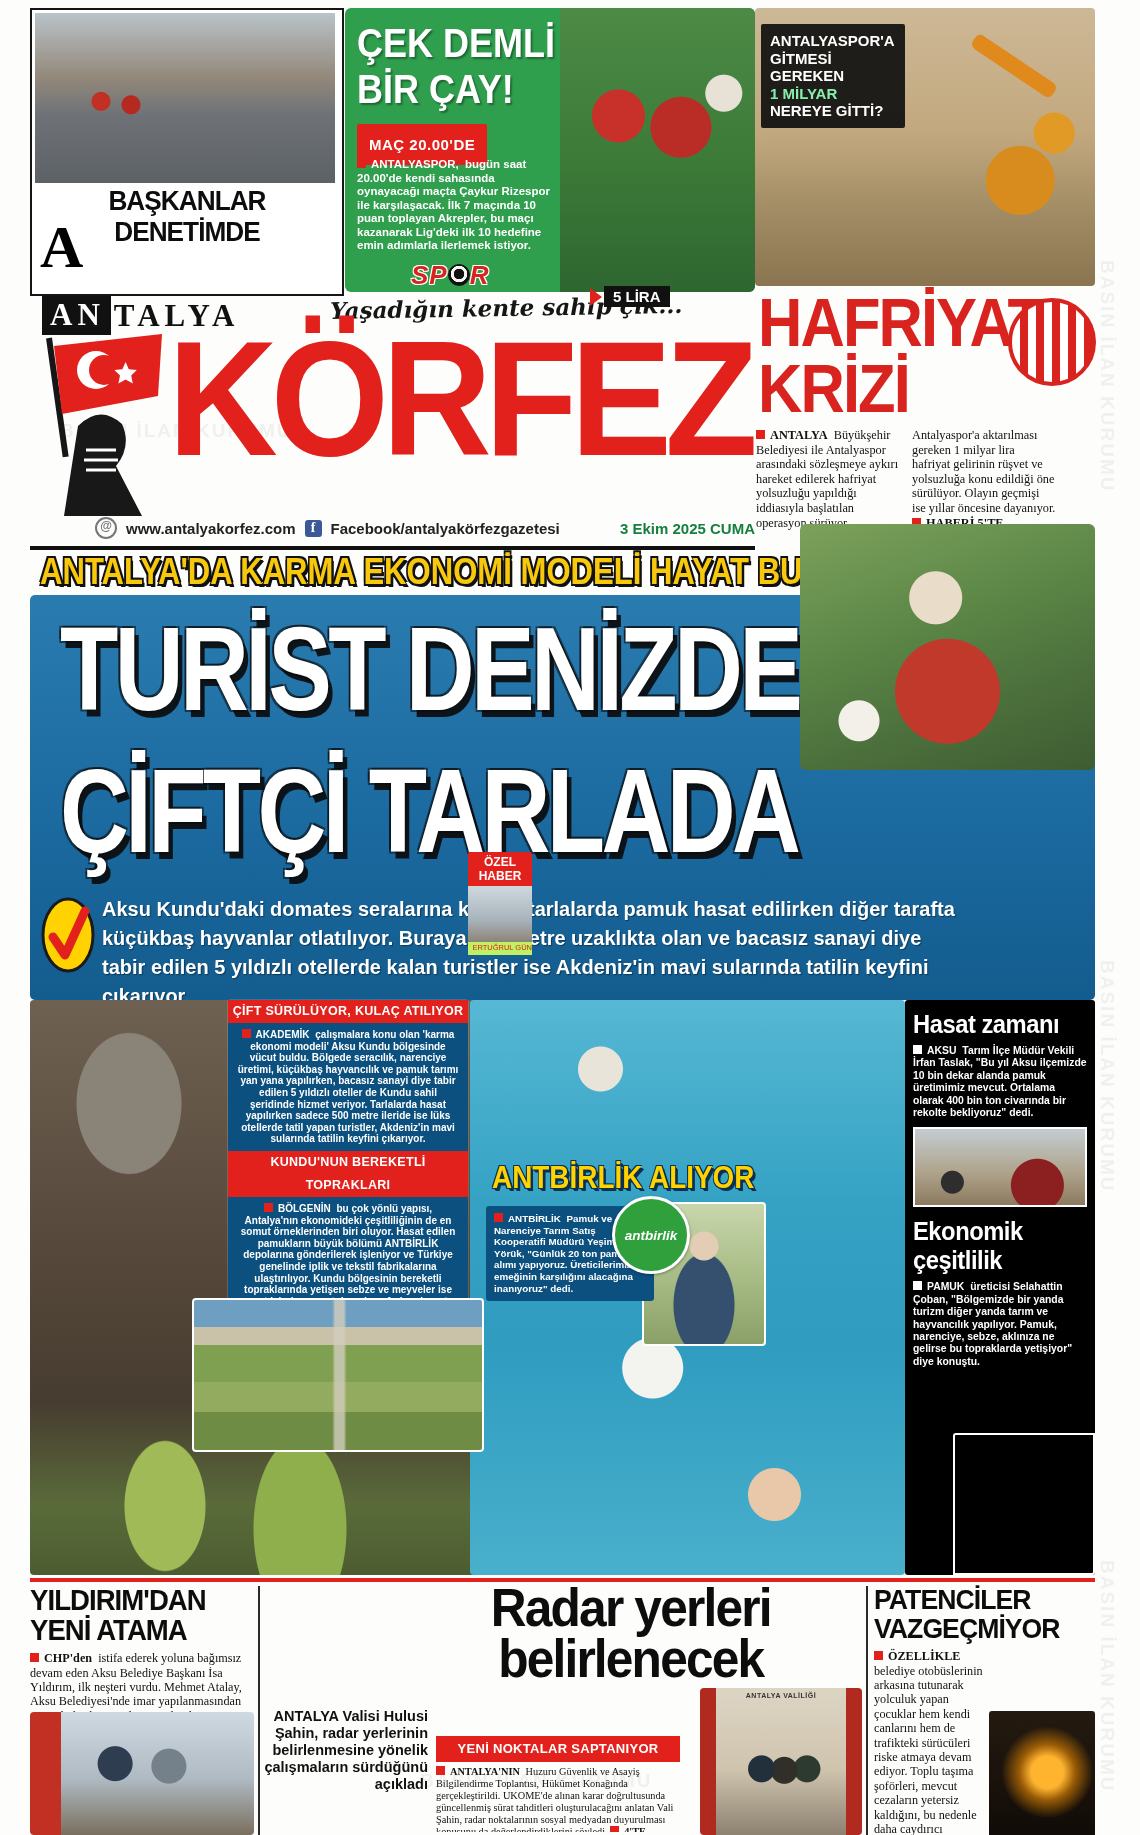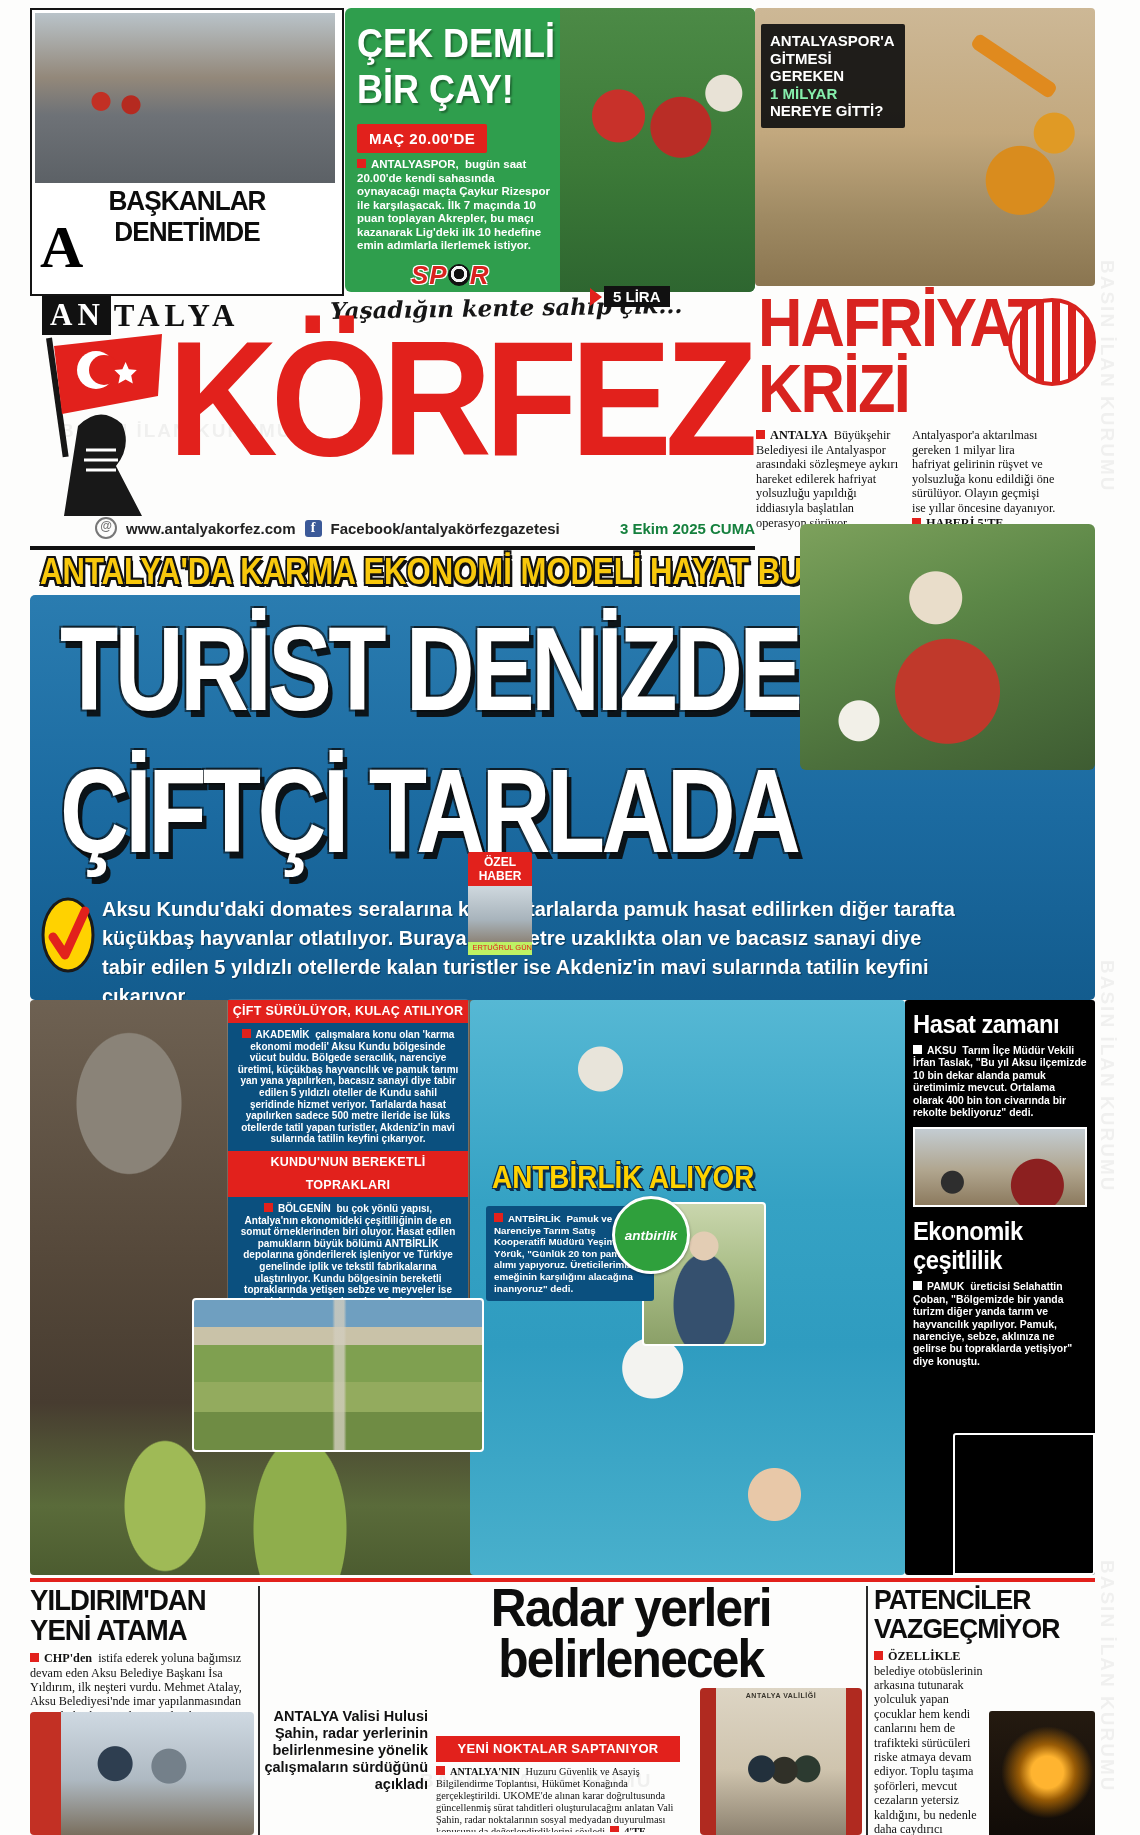--- a/index.html
+++ b/index.html
@@ -32,21 +32,21 @@
   .sport{left:345px;top:8px;width:410px;height:284px;background:#2f9e4d;border-radius:6px;}
   .sport-photo{left:215px;top:0;width:195px;height:284px;border-radius:0 6px 6px 0;
     background:
       radial-gradient(circle at 30% 38%, #c8312a 0 26px, rgba(0,0,0,0) 27px),
       radial-gradient(circle at 62% 42%, #b92d26 0 30px, rgba(0,0,0,0) 31px),
       radial-gradient(circle at 84% 30%, #e8e2d6 0 18px, rgba(0,0,0,0) 19px),
       linear-gradient(180deg,#4c8a46 0%,#3c7a38 55%,#2e6630 100%);}
   .sport-h{left:12px;top:12px;font-weight:bold;font-size:40px;line-height:46px;color:#fff;
     transform:scaleX(.9);transform-origin:left;text-shadow:2px 2px 2px rgba(0,0,0,.35);white-space:nowrap;}
   .sport-badge{left:12px;top:116px;background:#e2211c;color:#fff;font-weight:bold;font-size:15px;
-    padding:6px 12px;border-radius:2px;letter-spacing:.5px;}
+    padding:12px 12px;border-radius:2px;letter-spacing:.5px;}
   .sport-body{left:12px;top:150px;width:196px;color:#fff;font-weight:bold;font-size:11.5px;line-height:13.5px;}
   .spor-logo{left:66px;top:252px;font-weight:bold;font-style:italic;font-size:26px;color:#d8231f;
     text-shadow:1px 1px 0 #fff,-1px -1px 0 #fff,1px -1px 0 #fff,-1px 1px 0 #fff;letter-spacing:1px;}
   .ball{display:inline-block;width:20px;height:20px;border-radius:50%;vertical-align:-2px;
     background:radial-gradient(circle at 50% 45%, #111 0 5px, #f4f4f4 5.5px 8px, #111 8.5px);border:1px solid #111;}
 
   
   .exc-photo{left:755px;top:8px;width:340px;height:278px;
     background:
       radial-gradient(circle at 78% 62%, #d98c1e 0 34px, rgba(0,0,0,0) 35px),

